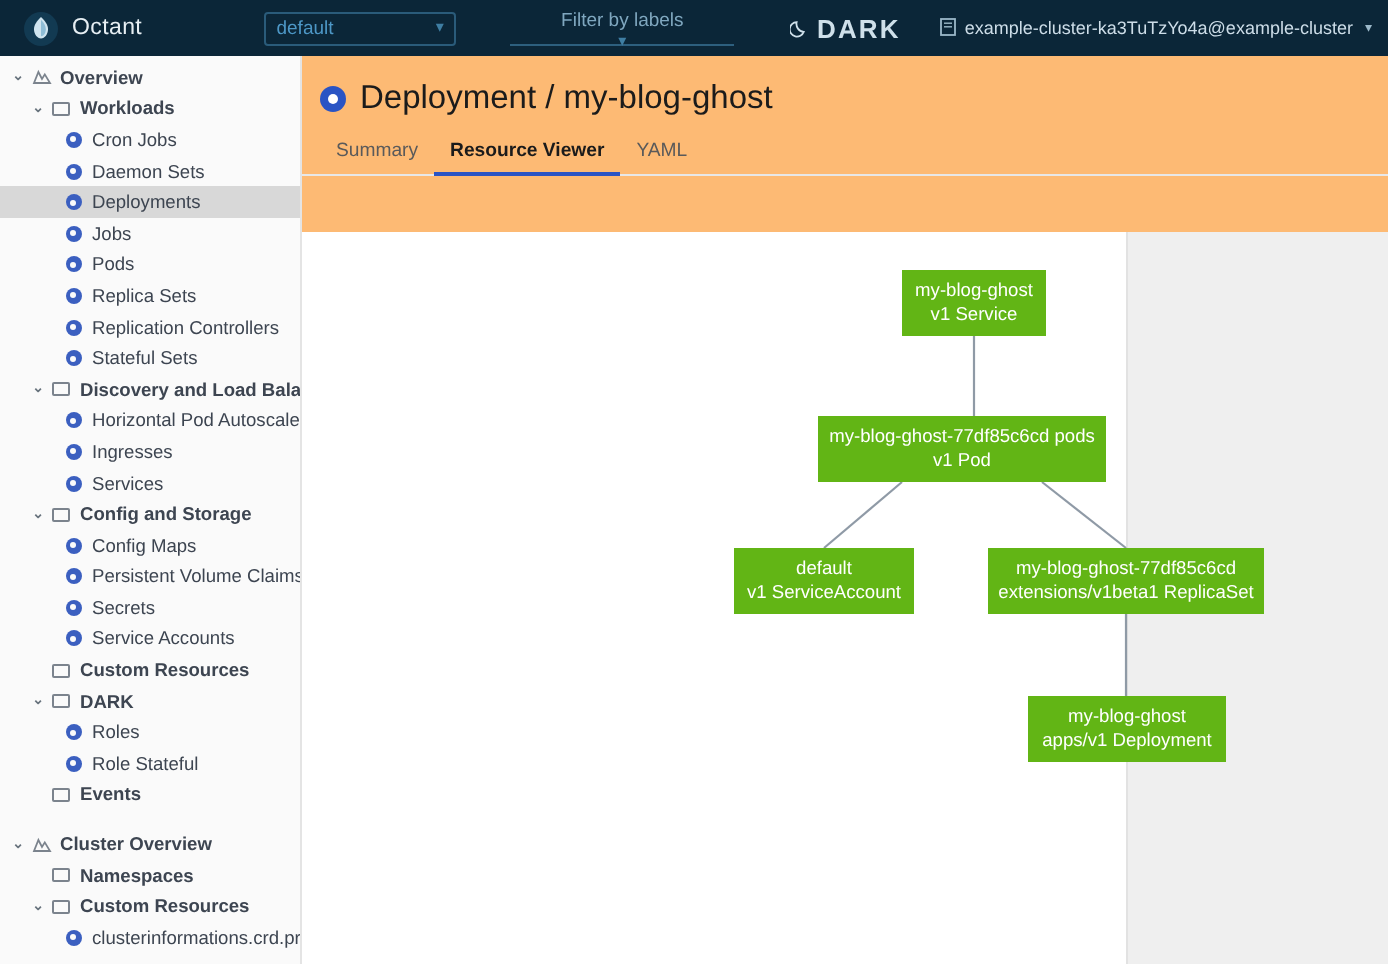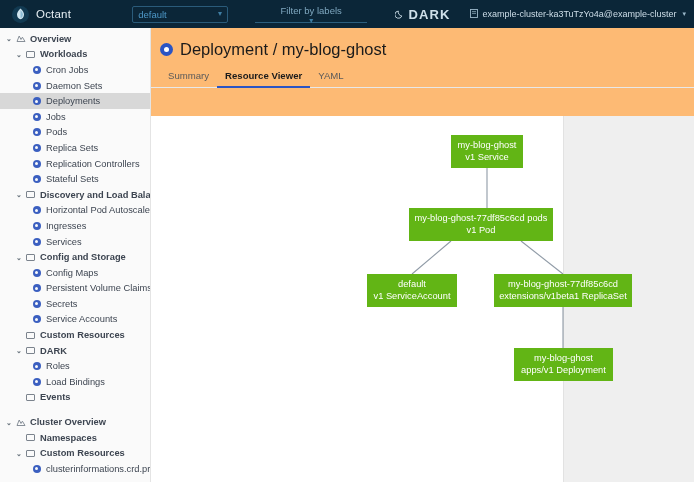--- a/index.html
+++ b/index.html
@@ -489,21 +489,21 @@
           <span class="nav-icon">
             <span class="k8s-dot"></span>
           </span>
           <span class="nav-label">Roles</span>
         </div>
         <div class="nav-item lvl-2">
           <span class="twisty"></span>
           <span class="nav-icon">
             <span class="k8s-dot"></span>
           </span>
-          <span class="nav-label">Load Bindings</span>
+          <span class="nav-label">Role Stateful</span>
         </div>
         <div class="nav-item lvl-1">
           <span class="twisty"></span>
           <span class="nav-icon">
             <span class="folder-ico"></span>
           </span>
           <span class="nav-label">Events</span>
         </div>
         <div style="height: 9px;"></div>
         <div class="nav-item lvl-0">

